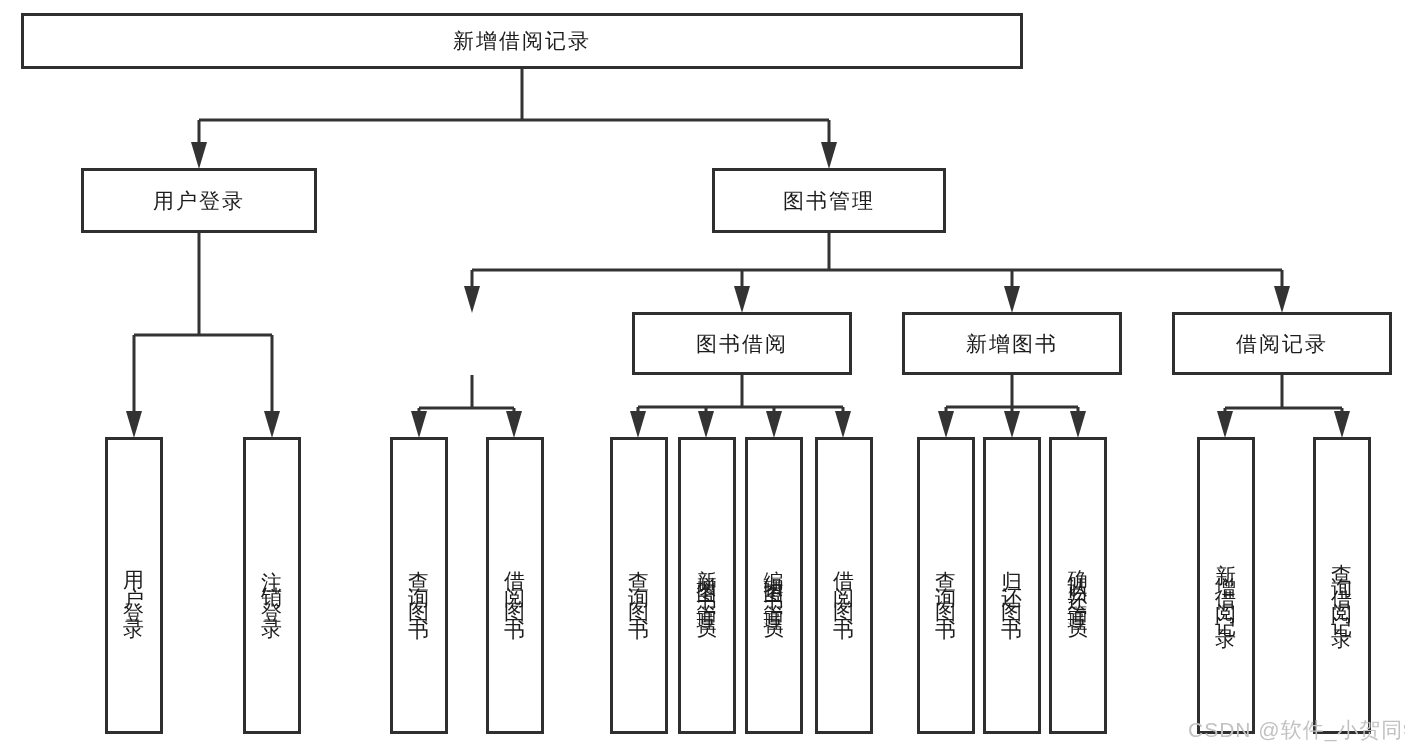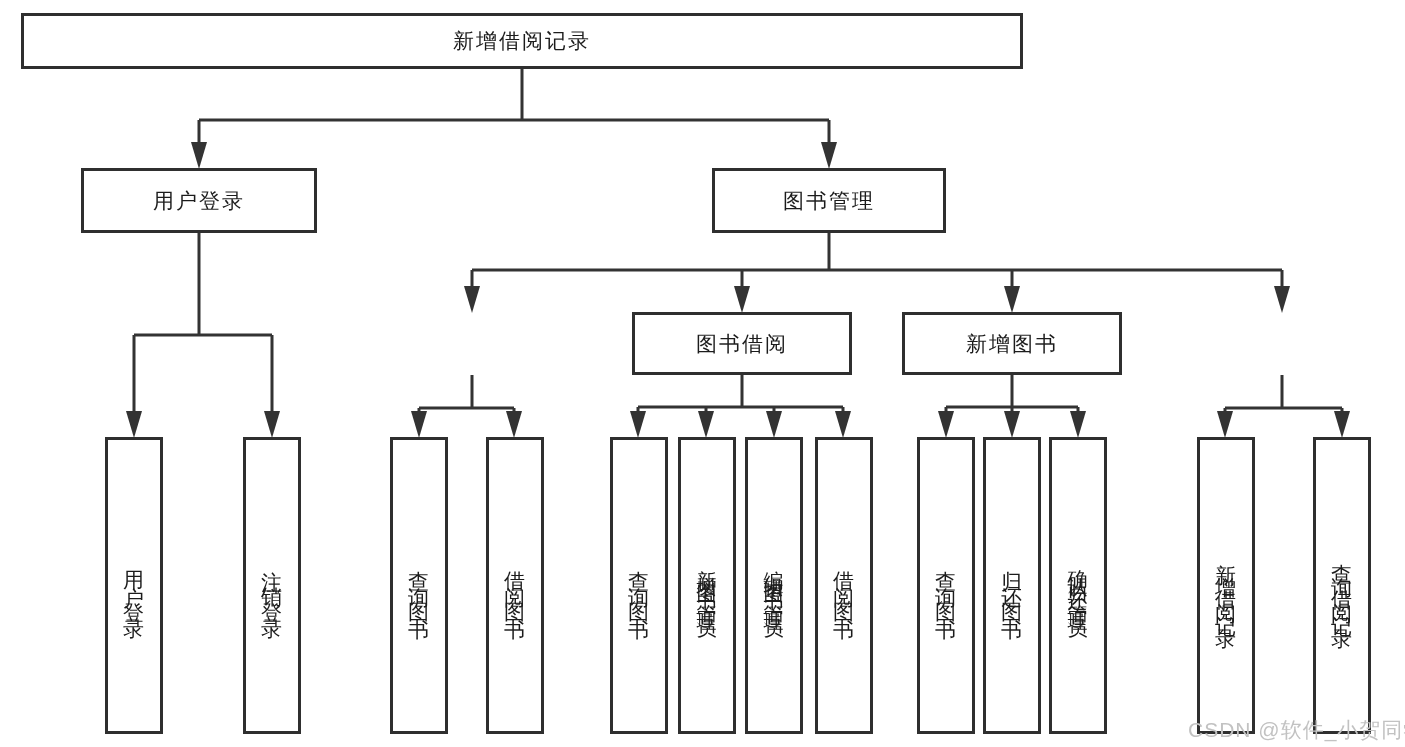--- a/index.html
+++ b/index.html
@@ -82,20 +82,23 @@
   <div class="node lvl2" style="left:712px; width:234px;">
     <span>图书管理</span>
   </div>
 
   <div class="node lvl3" style="left:632px;">
     <span>图书借阅</span>
   </div>
   <div class="node lvl3" style="left:902px;">
     <span>新增图书</span>
   </div>
+  <div class="node lvl3" style="left:1172px;">
+    <span>借阅记录</span>
+  </div>
 
   <div class="node leaf" style="left:105px;">
     <span class="vtext">用户登录</span>
   </div>
   <div class="node leaf" style="left:243px;">
     <span class="vtext">注销登录</span>
   </div>
 
   <div class="node leaf" style="left:390px;">
     <span class="vtext">查询图书</span>

